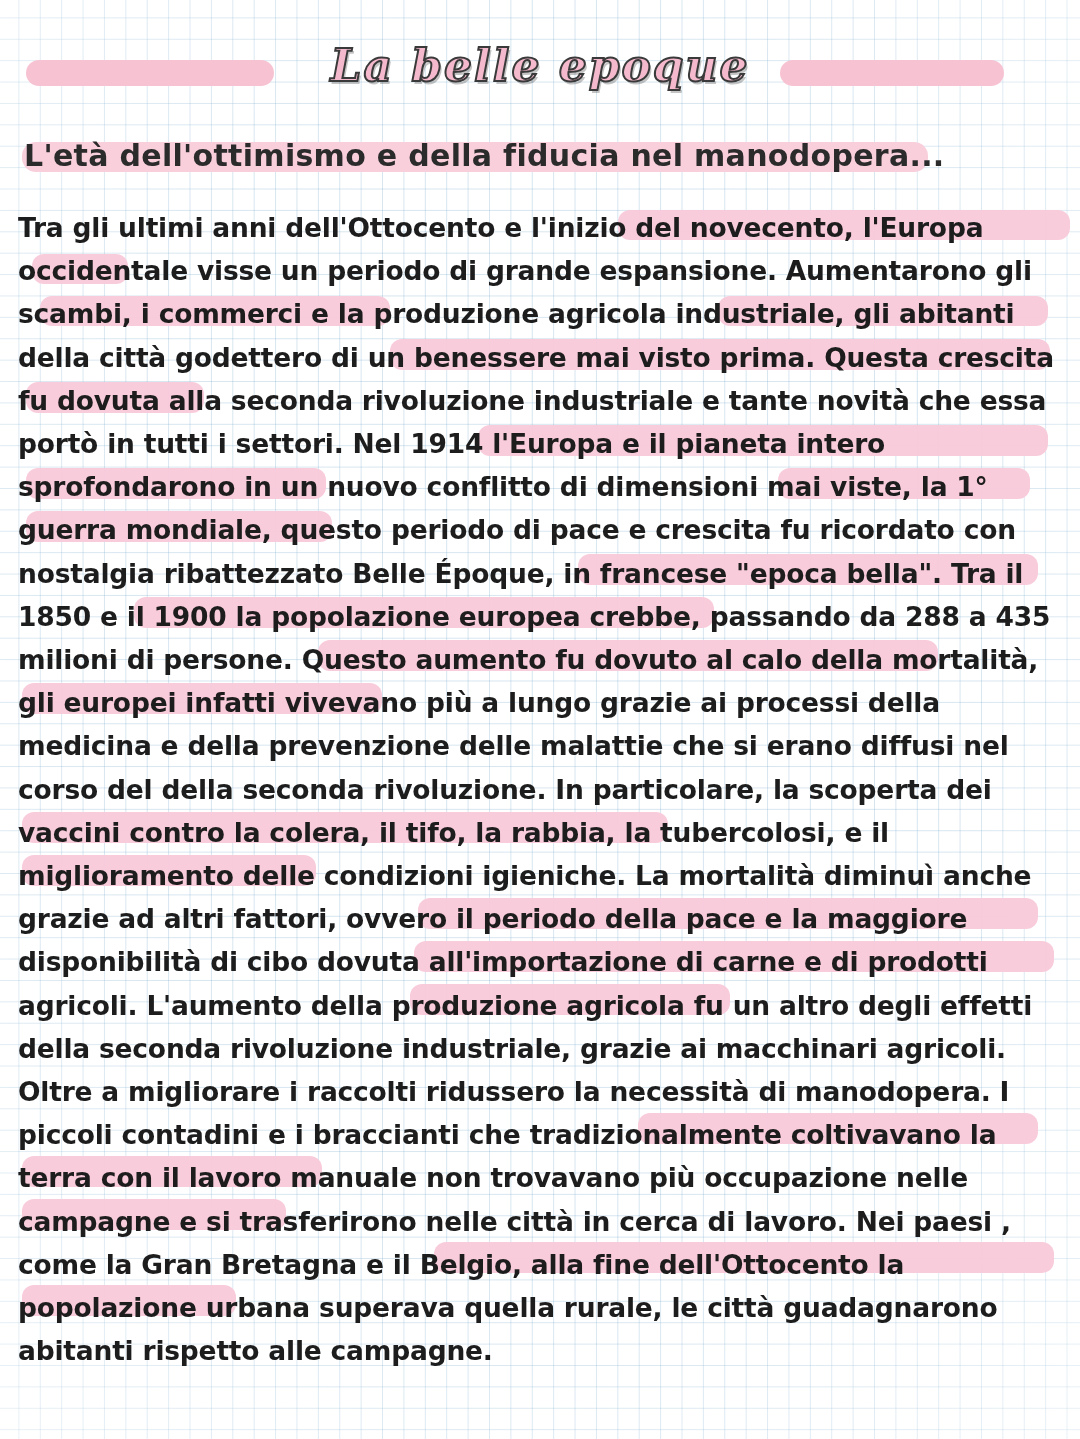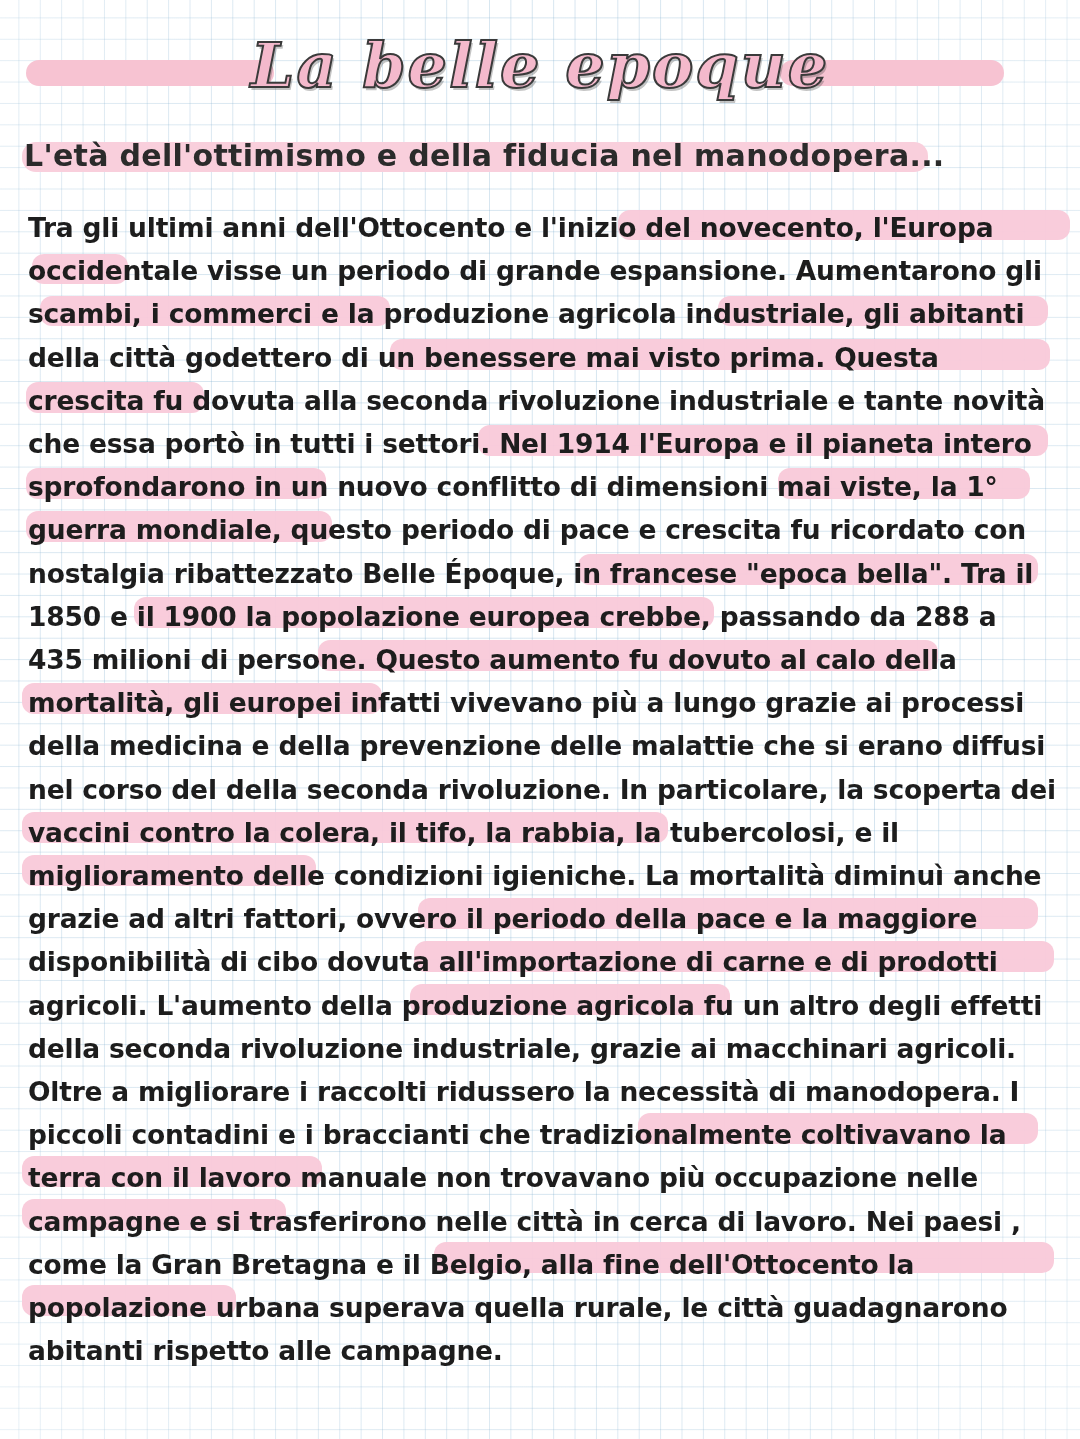--- a/index.html
+++ b/index.html
@@ -59,21 +59,21 @@
     z-index: 1;
   }
   .title-hl-left  { left: 8px;  width: 248px; }
   .title-hl-right { right: 58px; width: 224px; }
 
   .title {
     position: relative;
     z-index: 2;
     text-align: center;
     font-family: "DejaVu Serif", serif;
-    font-size: 62px;
+    font-size: 44px;
     font-style: italic;
     font-weight: bold;
     letter-spacing: 2px;
     color: #f4b9cc;
     -webkit-text-stroke: 2px #3a3a3a;
     text-shadow: 2px 3px 0 rgba(60,60,60,0.30);
     line-height: 100px;
     white-space: nowrap;
   }
 
@@ -110,21 +110,21 @@
   .body-text {
     position: relative;
     z-index: 2;
     font-family: "DejaVu Sans", sans-serif;
     font-size: 26.5px;
     line-height: 43.2px;
     color: #1d1d1d;
     font-weight: bold;
     letter-spacing: -0.2px;
     text-align: left;
-    padding: 0 4px 0 10px;
+    padding: 0 4px 0 0;
     white-space: pre-wrap;
     word-spacing: 0px;
   }
 
   
   .hl-layer {
     position: absolute;
     inset: 0;
     z-index: 1;
     pointer-events: none;

